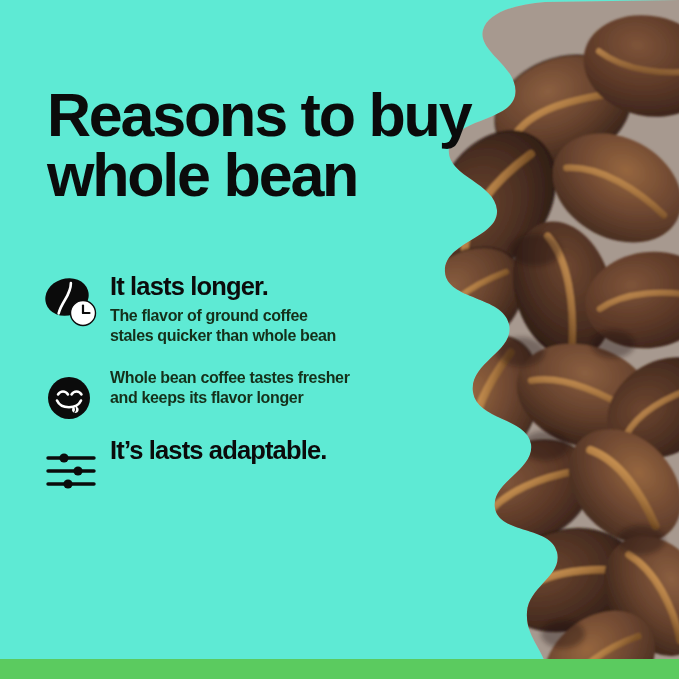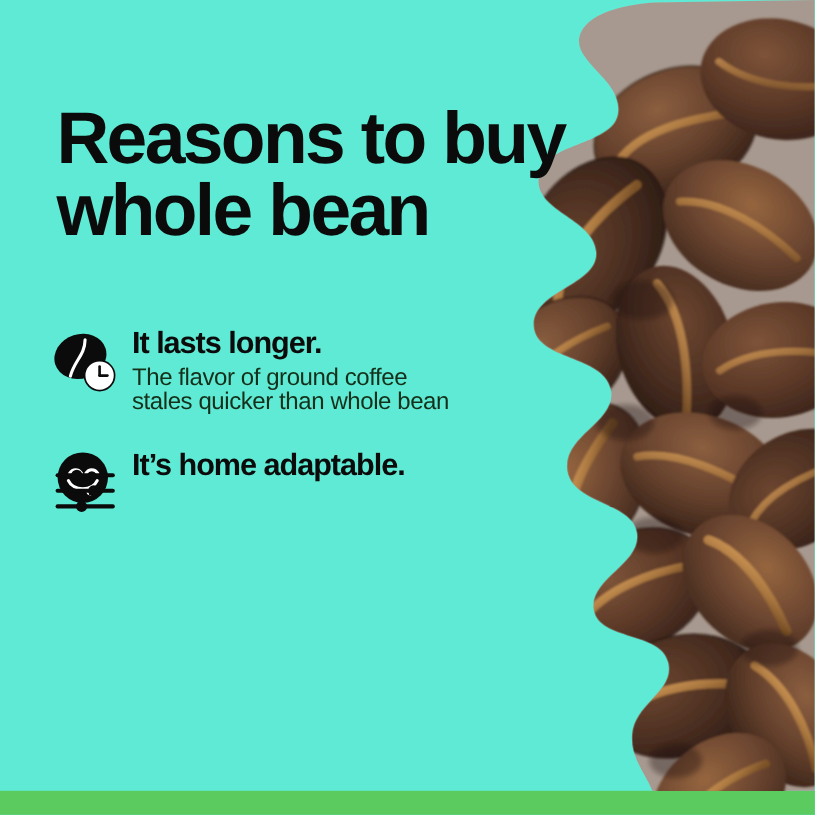--- a/index.html
+++ b/index.html
@@ -82,23 +82,23 @@
   .feature-title {
     font-size: 25.5px;
     line-height: 30px;
     font-weight: 700;
     letter-spacing: -0.85px;
     color: #0b0b0b;
     margin: 0 0 5px 0;
     font-stretch: condensed;
   }
   .feature-desc {
-    font-size: 20px;
+    font-size: 16px;
     line-height: 19.5px;
-    font-weight: 400;
+    font-weight: 700;
     letter-spacing: -0.35px;
     color: #15301a;
     margin: 0;
     white-space: pre-line;
   }
 
   
   #feature-0 { margin-bottom: 23px; }
   #feature-1 { margin-bottom: 28px; }
   #feature-2 { margin-bottom: 0; }
@@ -291,32 +291,34 @@
       <span class="feature-icon">
         <svg viewBox="0 0 56 56" xmlns="http://www.w3.org/2000/svg" aria-hidden="true">
           <circle cx="26" cy="28" r="21" fill="#0b0b0b"></circle>
           <path d="M15,24.5 C17.5,20.5 22.5,20.5 25,24.5" stroke="#ffffff" stroke-width="2.5" fill="none" stroke-linecap="round"></path>
           <path d="M28.5,24.5 C31,20.5 36,20.5 38.5,24.5" stroke="#ffffff" stroke-width="2.5" fill="none" stroke-linecap="round"></path>
           <path d="M14,30.5 C18,39.5 34,39.5 38,30.5" stroke="#ffffff" stroke-width="2.6" fill="none" stroke-linecap="round"></path>
           <path d="M29.5,36.8 C34.5,35.2 36.6,38.5 35.2,41.2 C33.8,43.9 29.8,43.2 29,40.2 Z" fill="#ffffff"></path>
           <path d="M32.2,37.6 C32.9,39.4 32.6,41 31.6,42.2" stroke="#0b0b0b" stroke-width="1.1" fill="none" stroke-linecap="round"></path>
         </svg>
       </span>
+      <p class="feature-desc">Whole bean coffee tastes fresher
+and keeps its flavor longer</p>
     </div>
 
     <div class="feature" id="feature-2">
       <span class="feature-icon">
         <svg viewBox="0 0 56 56" xmlns="http://www.w3.org/2000/svg" aria-hidden="true">
           <g stroke="#0b0b0b" stroke-width="3.4" stroke-linecap="round">
             <line x1="5" y1="15" x2="51" y2="15"></line>
             <line x1="5" y1="28" x2="51" y2="28"></line>
             <line x1="5" y1="41" x2="51" y2="41"></line>
           </g>
           <circle cx="21" cy="15" r="4.6" fill="#0b0b0b"></circle>
           <circle cx="35" cy="28" r="4.6" fill="#0b0b0b"></circle>
           <circle cx="25" cy="41" r="4.6" fill="#0b0b0b"></circle>
         </svg>
       </span>
-      <p class="feature-title">It’s home adaptable.</p>
+      <p class="feature-title">It’s lasts adaptable.</p>
     </div>
 
   </div>
 </div>
 
 </body></html>

